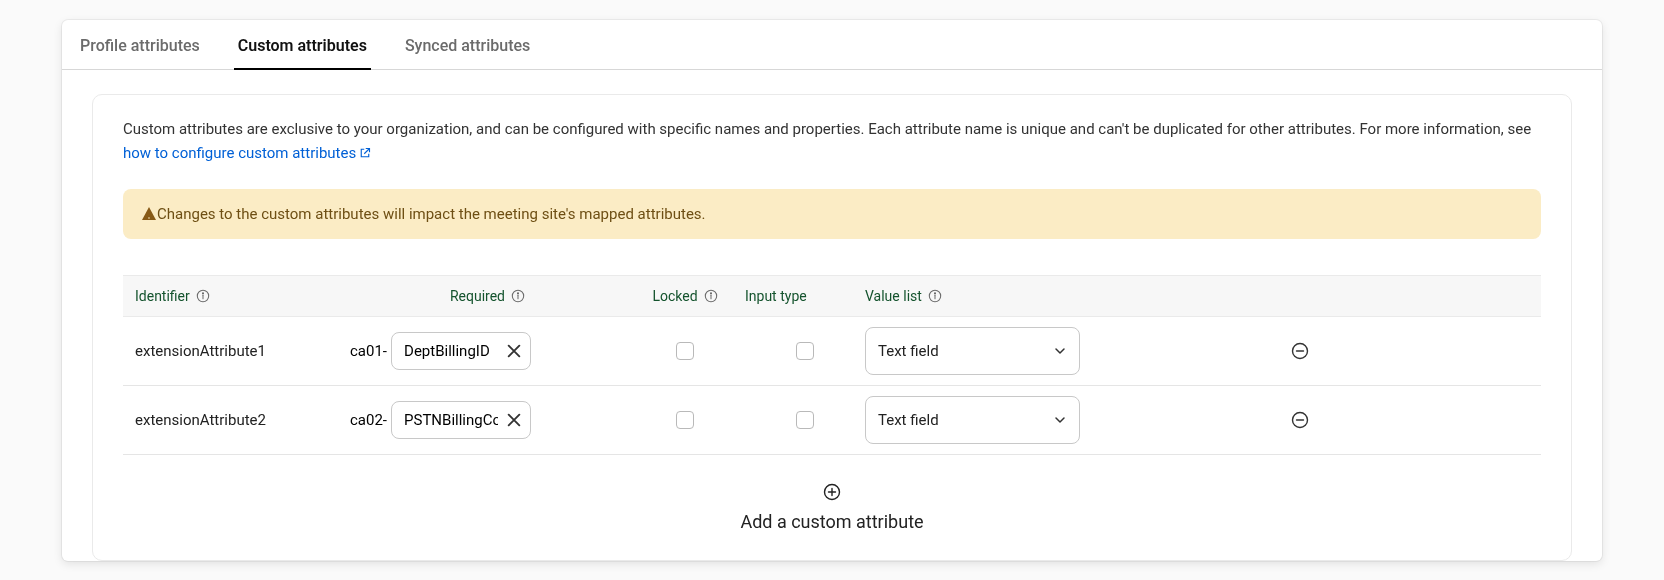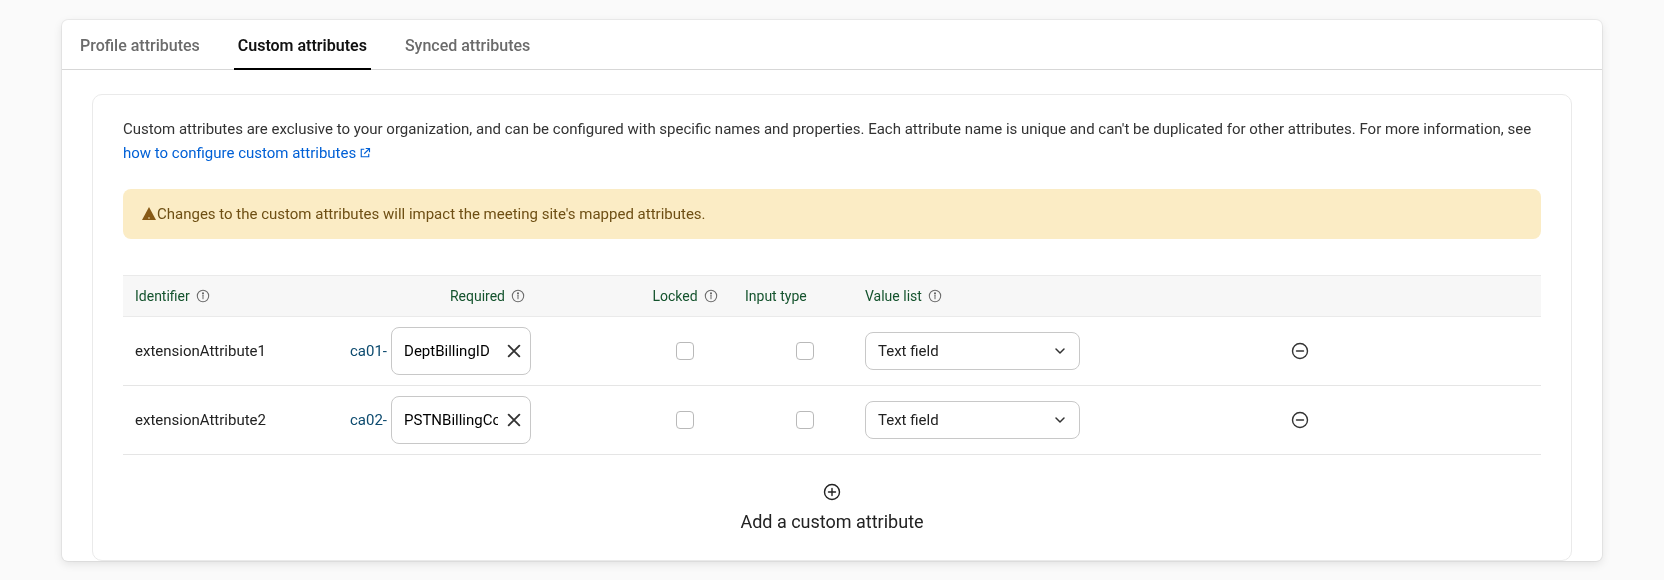--- a/index.html
+++ b/index.html
@@ -111,26 +111,26 @@
       border-bottom: 1px solid #e5e5e5;
       font-size: 15px;
       color: #222;
     }
     .identifier-cell { }
     .display-name-cell {
       display: flex;
       align-items: center;
       gap: 4px;
     }
-    .prefix { color: #0c4a6e; font-size: 15px; }
+    .prefix { color: #000000; font-size: 15px; }
     .name-input {
       position: relative;
       border: 1px solid #c8c8c8;
       border-radius: 8px;
-      height: 48px;
+      height: 38px;
       width: 140px;
       display: flex;
       align-items: center;
       padding: 0 32px 0 12px;
       background: #fff;
     }
     .name-input input {
       border: none;
       outline: none;
       font-size: 15px;
@@ -157,21 +157,21 @@
       width: 18px; height: 18px;
       border: 1px solid #b9b9b9;
       border-radius: 4px;
       background: #fff;
       cursor: pointer;
     }
     .select-cell { }
     .select {
       border: 1px solid #c8c8c8;
       border-radius: 8px;
-      height: 38px;
+      height: 48px;
       width: 215px;
       padding: 0 36px 0 12px;
       display: flex;
       align-items: center;
       position: relative;
       cursor: pointer;
       font-size: 15px;
       background: #fff;
     }
     .select .chevron {

